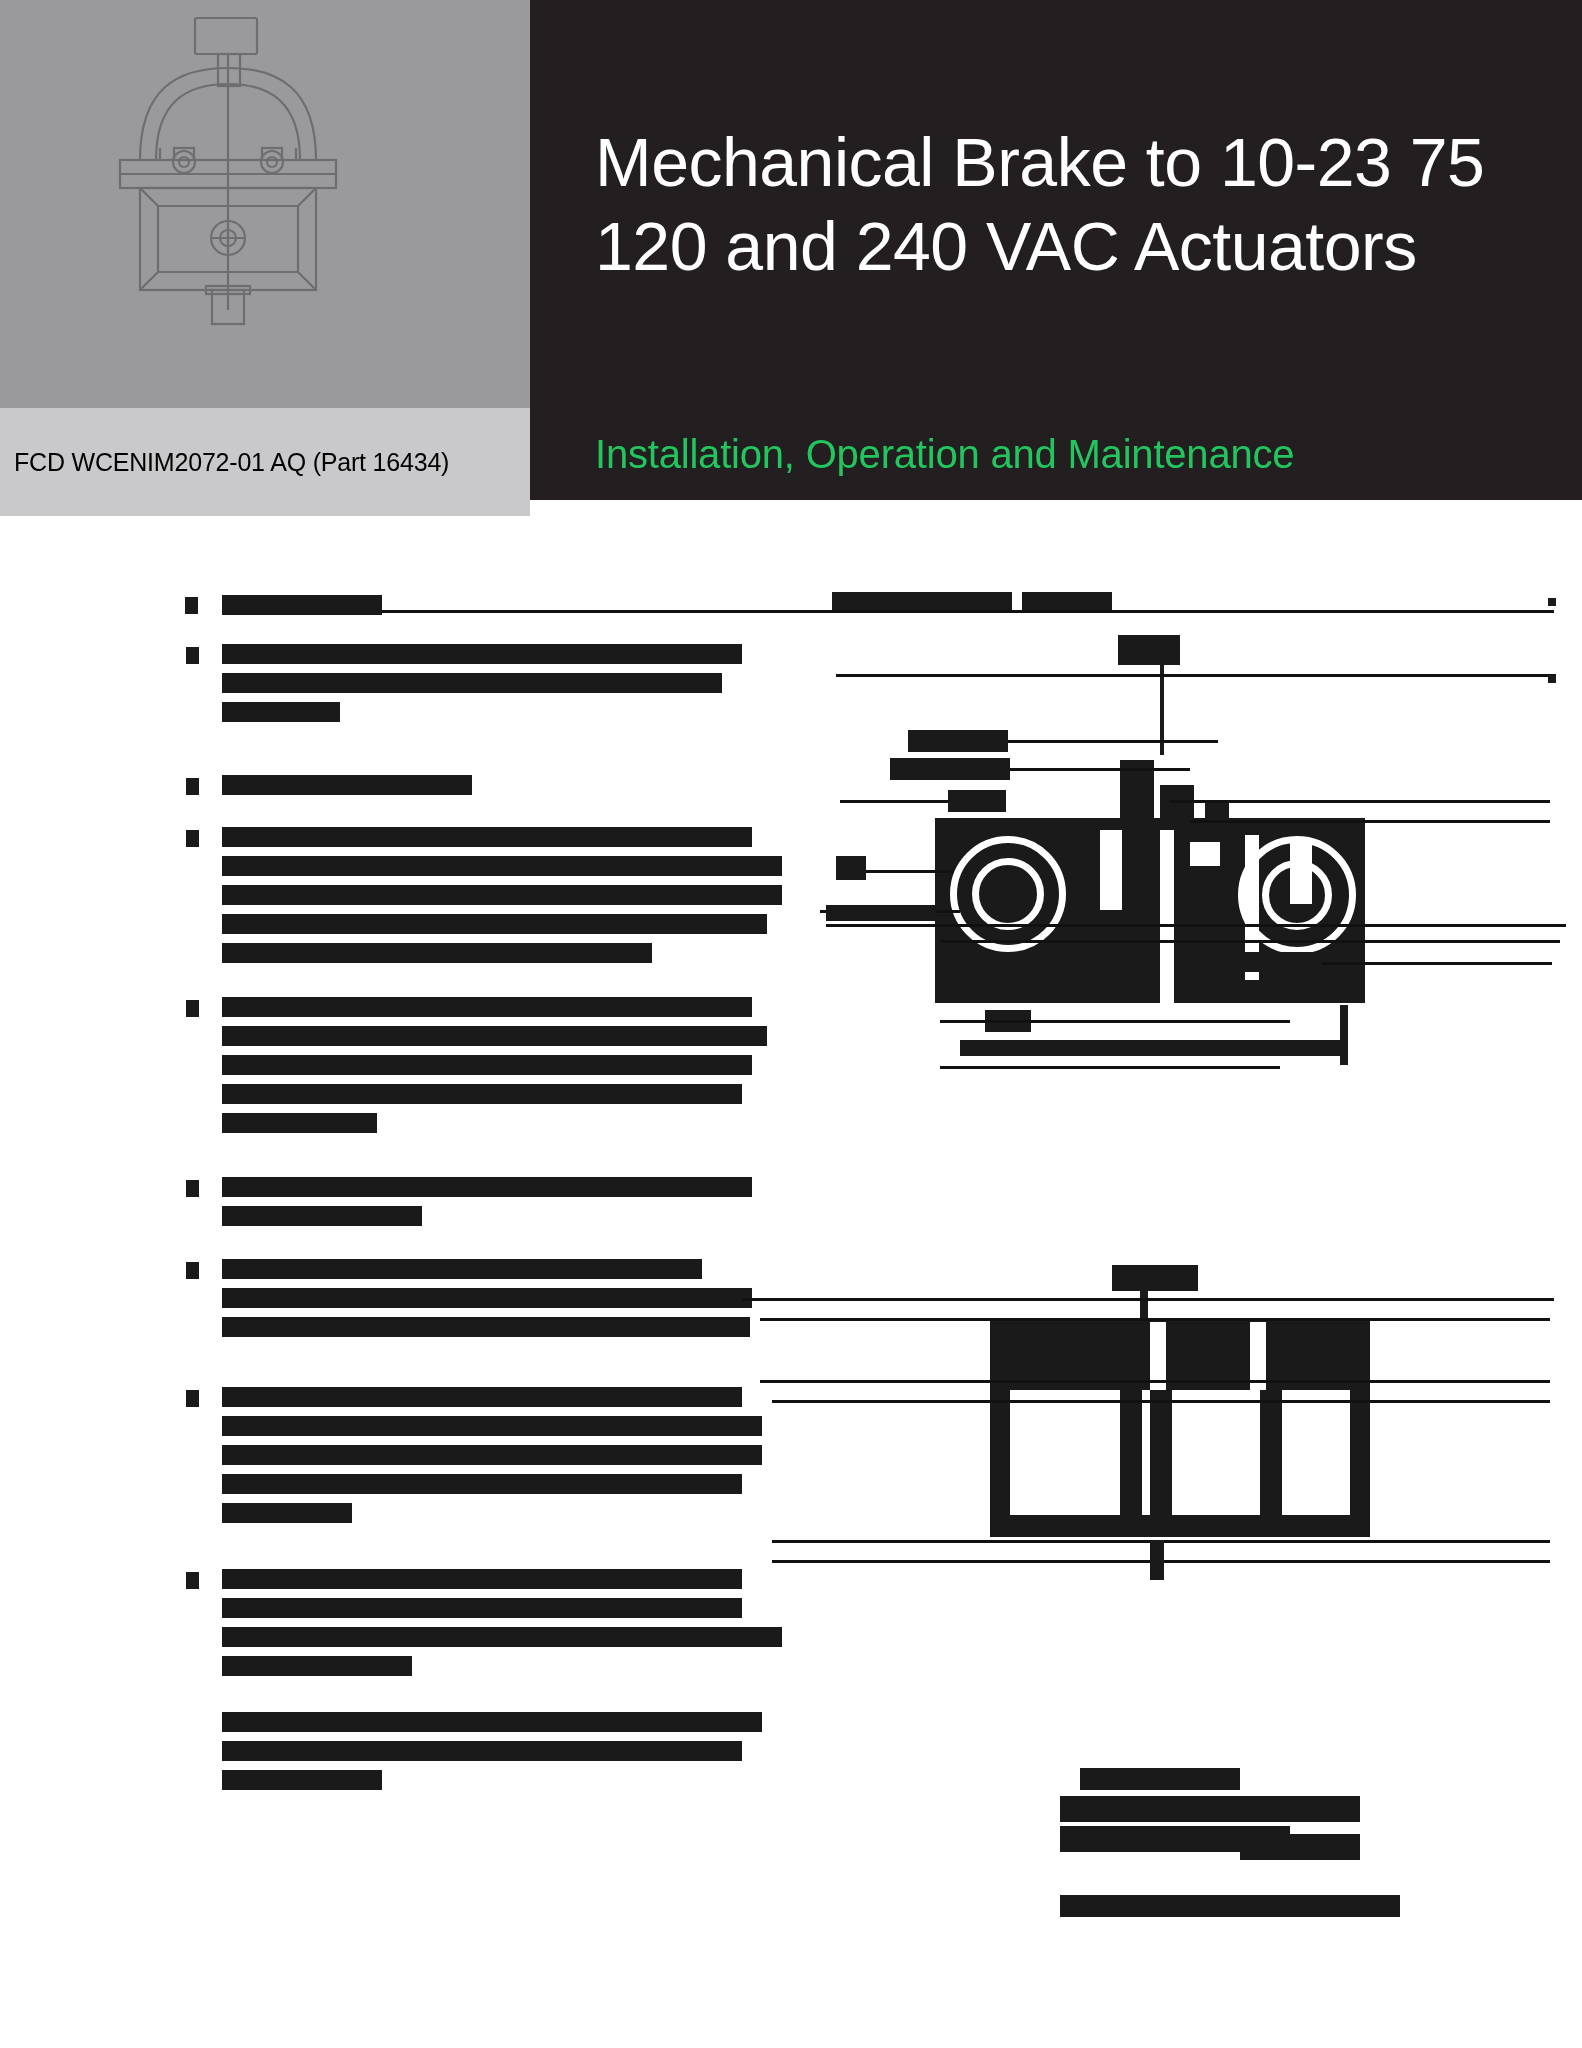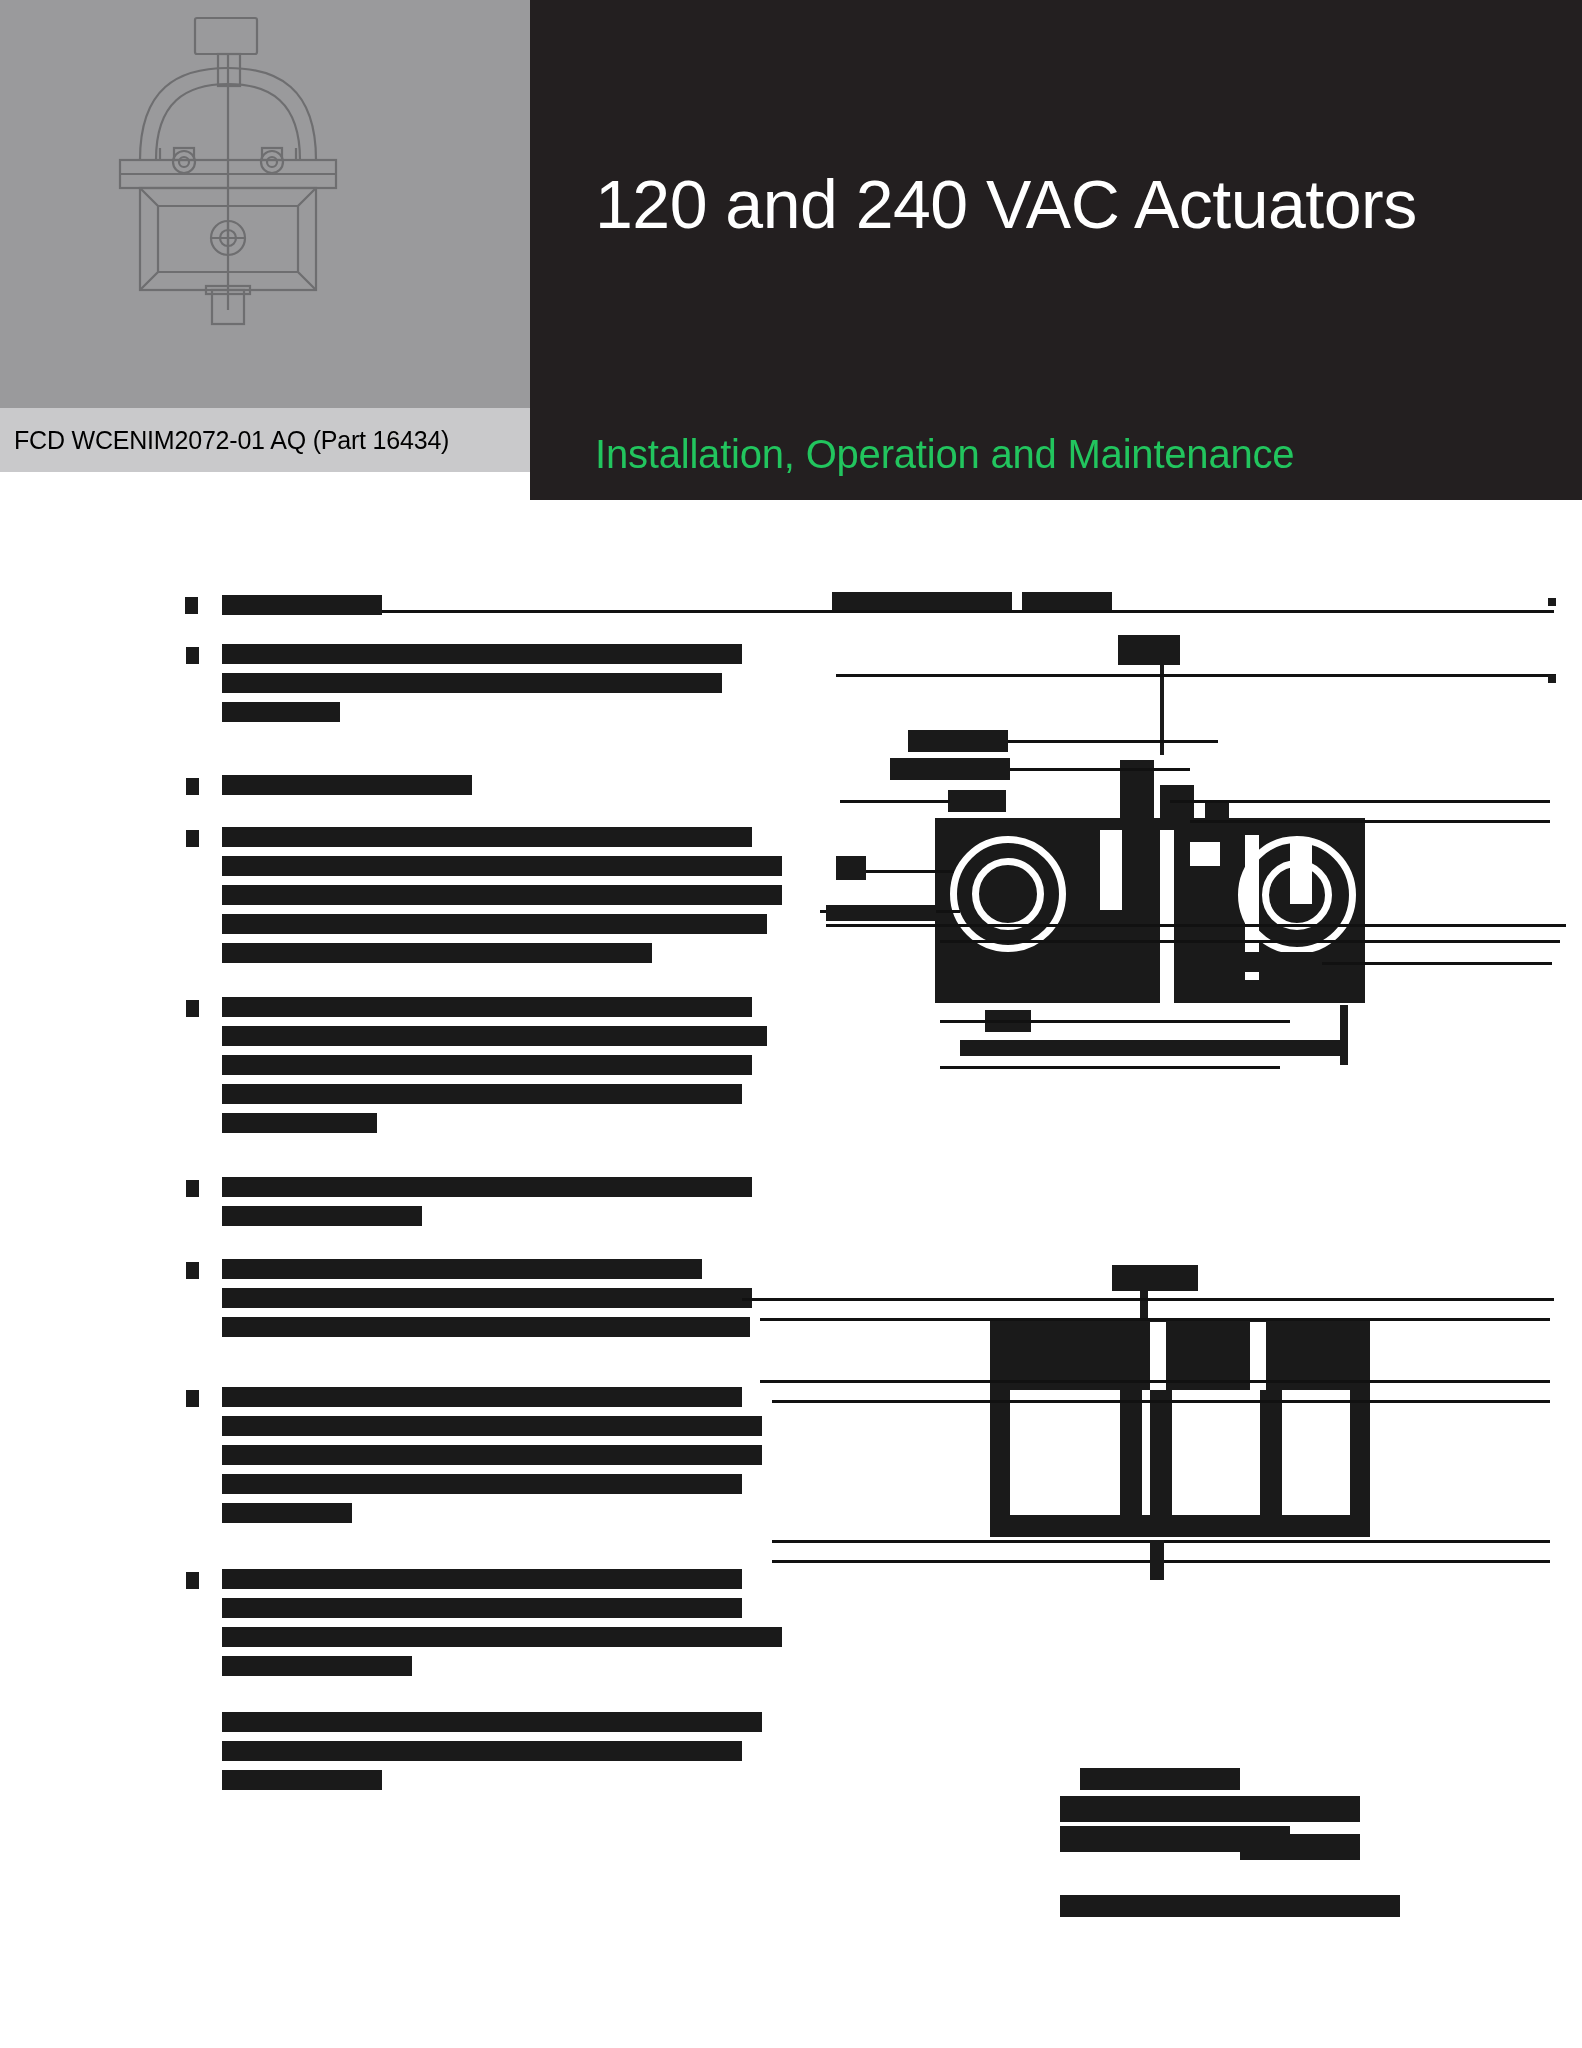--- a/index.html
+++ b/index.html
@@ -28,21 +28,21 @@
     top: 0; left: 0;
     width: 530px;
     height: 408px;
     background: #9a9a9c;
     overflow: hidden;
   }
   .header-left-code {
     position: absolute;
     top: 408px; left: 0;
     width: 530px;
-    height: 64px;
+    height: 108px;
     background: #c9c9cb;
     display: flex;
     align-items: center;
   }
   .header-left-code span {
     font-size: 25px;
     color: #000;
     padding-left: 14px;
     letter-spacing: -0.2px;
     white-space: nowrap;
@@ -171,20 +171,21 @@
         <rect x="162" y="138" width="20" height="12"></rect>
       </g>
     </svg>
   </div>
 
   <div class="header-left-code">
     <span>FCD WCENIM2072-01 AQ (Part 16434)</span>
   </div>
 
   <div class="header-right-title">
+    <div class="line">Mechanical Brake to 10-23 75</div>
     <div class="line">120 and 240 VAC Actuators</div>
   </div>
 
   <div class="header-right-sub">
     <span>Installation, Operation and Maintenance</span>
   </div>
 </div>
 
 <div class="body-area">
 

